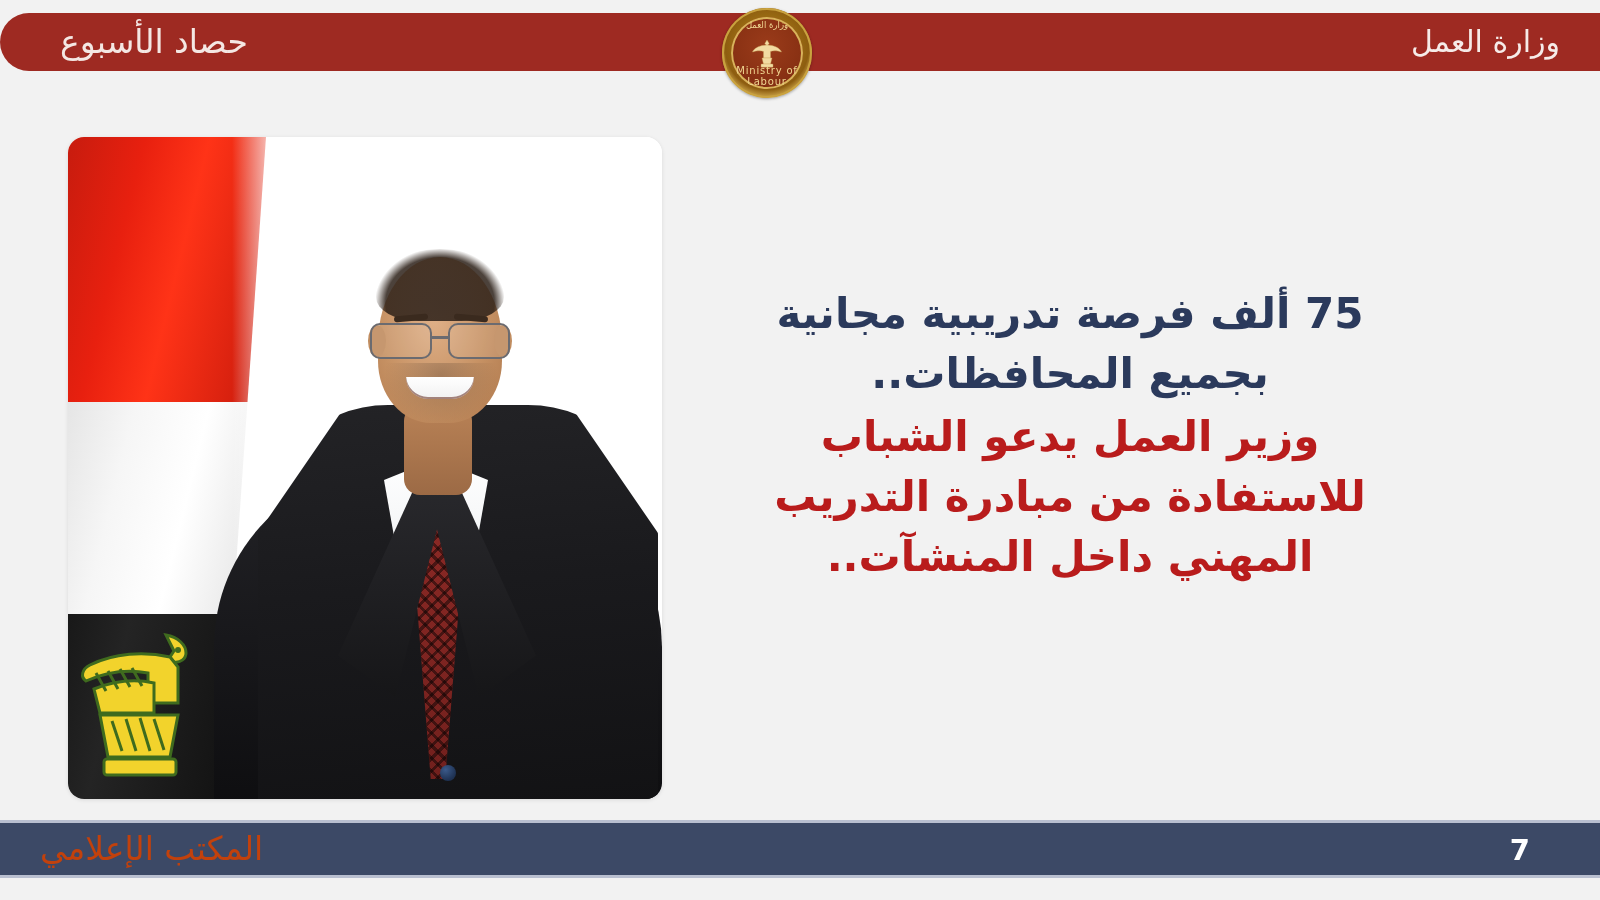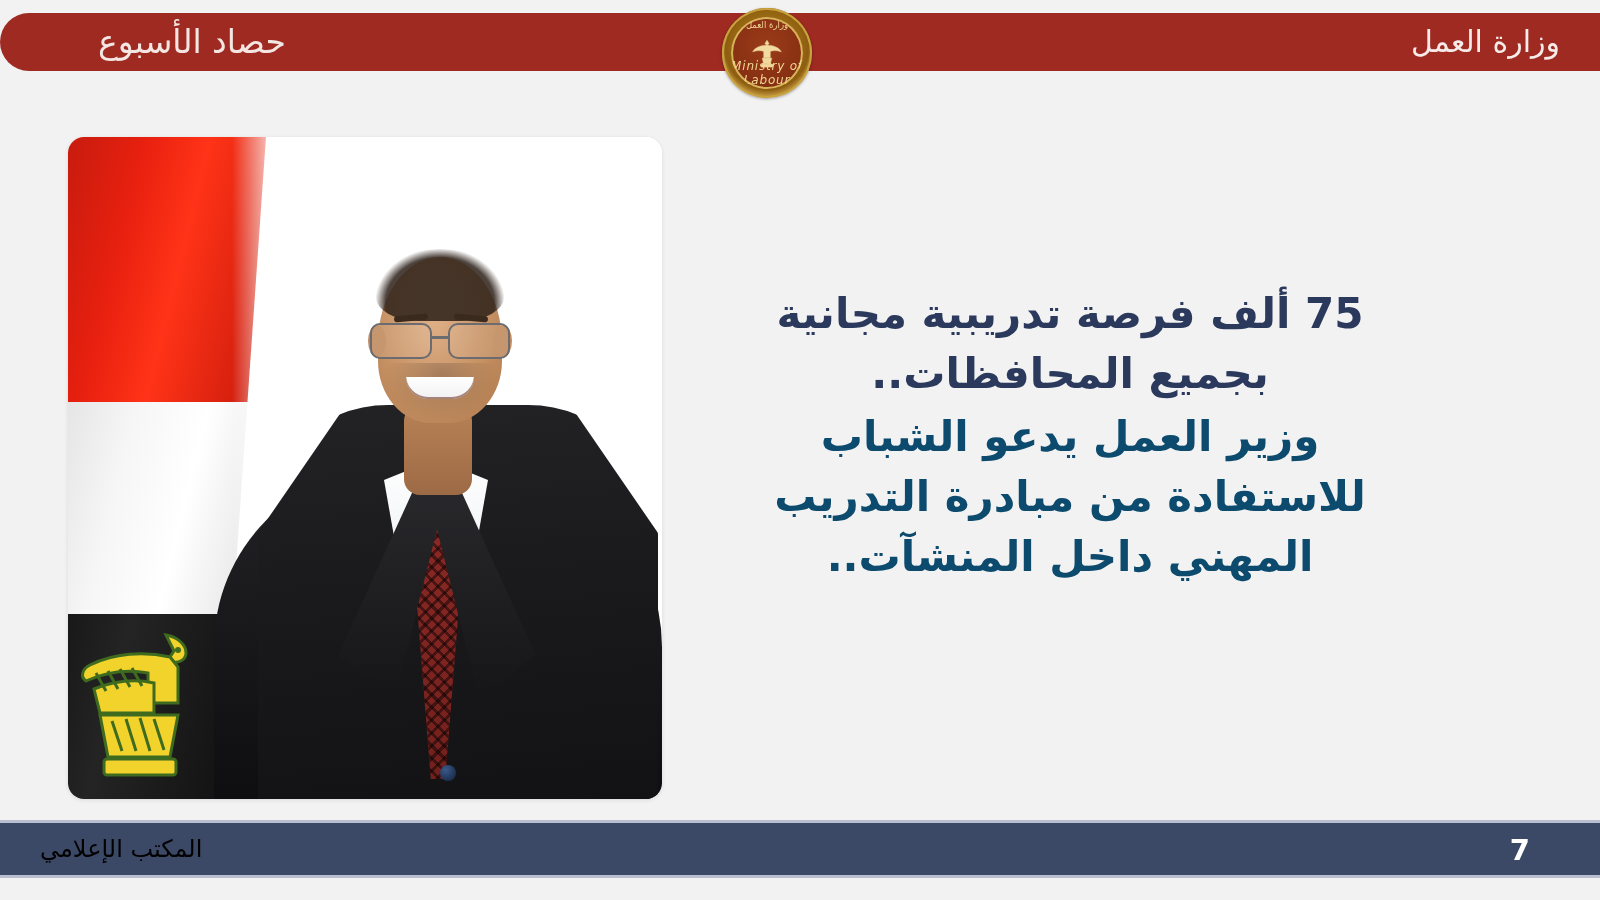--- a/index.html
+++ b/index.html
@@ -33,21 +33,20 @@
     left: 60px;
     top: 18px;
     height: 48px;
     line-height: 48px;
     color: #f4e7e3;
     font-size: 33px;
     font-weight: 400;
     letter-spacing: 0.5px;
     direction: rtl;
     white-space: nowrap;
-    margin-left: 38px;
   }
   .header-right-text {
     position: absolute;
     right: 40px;
     top: 19px;
     height: 46px;
     line-height: 46px;
     color: #f6ebe8;
     font-size: 30px;
     font-weight: 400;
@@ -90,23 +89,22 @@
     direction: rtl;
     letter-spacing: 1px;
     transform: scaleY(1.05);
   }
   .emblem-en {
     position: absolute;
     bottom: 2px;
     left: 0;
     width: 100%;
     text-align: center;
-    font-size: 12px;
+    font-size: 10px;
     color: #f0d691;
-    font-style: italic;
     letter-spacing: 0.8px;
   }
   .emblem-eagle {
     position: absolute;
     left: 50%;
     top: 21px;
     transform: translateX(-50%);
     width: 34px;
     height: 32px;
   }
@@ -278,21 +276,21 @@
     direction: rtl;
   }
   .headline-navy {
     color: #2b3a5c;
     font-size: 42px;
     font-weight: bold;
     line-height: 1.42;
     margin: 0;
   }
   .headline-red {
-    color: #0c4a6e;
+    color: #b91c1c;
     font-size: 42px;
     font-weight: bold;
     line-height: 1.42;
     margin: 4px 0 12px 0;
   }
 
   
   .footer-rule-top {
     position: absolute; left: 0; top: 820px; width: 1600px; height: 3px;
     background: #b9bfd0;
@@ -304,22 +302,22 @@
     background: #3c4966;
   }
   .footer-rule-bottom {
     position: absolute; left: 0; top: 875px; width: 1600px; height: 3px;
     background: #b9bfd0;
   }
   .footer-left-text {
     position: absolute;
     left: 40px; top: 827px;
     height: 44px; line-height: 44px;
-    color: #000000;
-    font-size: 24px;
+    color: #c2410c;
+    font-size: 33px;
     letter-spacing: 1.5px;
     direction: rtl;
     white-space: nowrap;
   }
   .footer-page-number {
     position: absolute;
     right: 70px; top: 828px;
     height: 44px; line-height: 44px;
     color: #ffffff;
     font-size: 29px;

